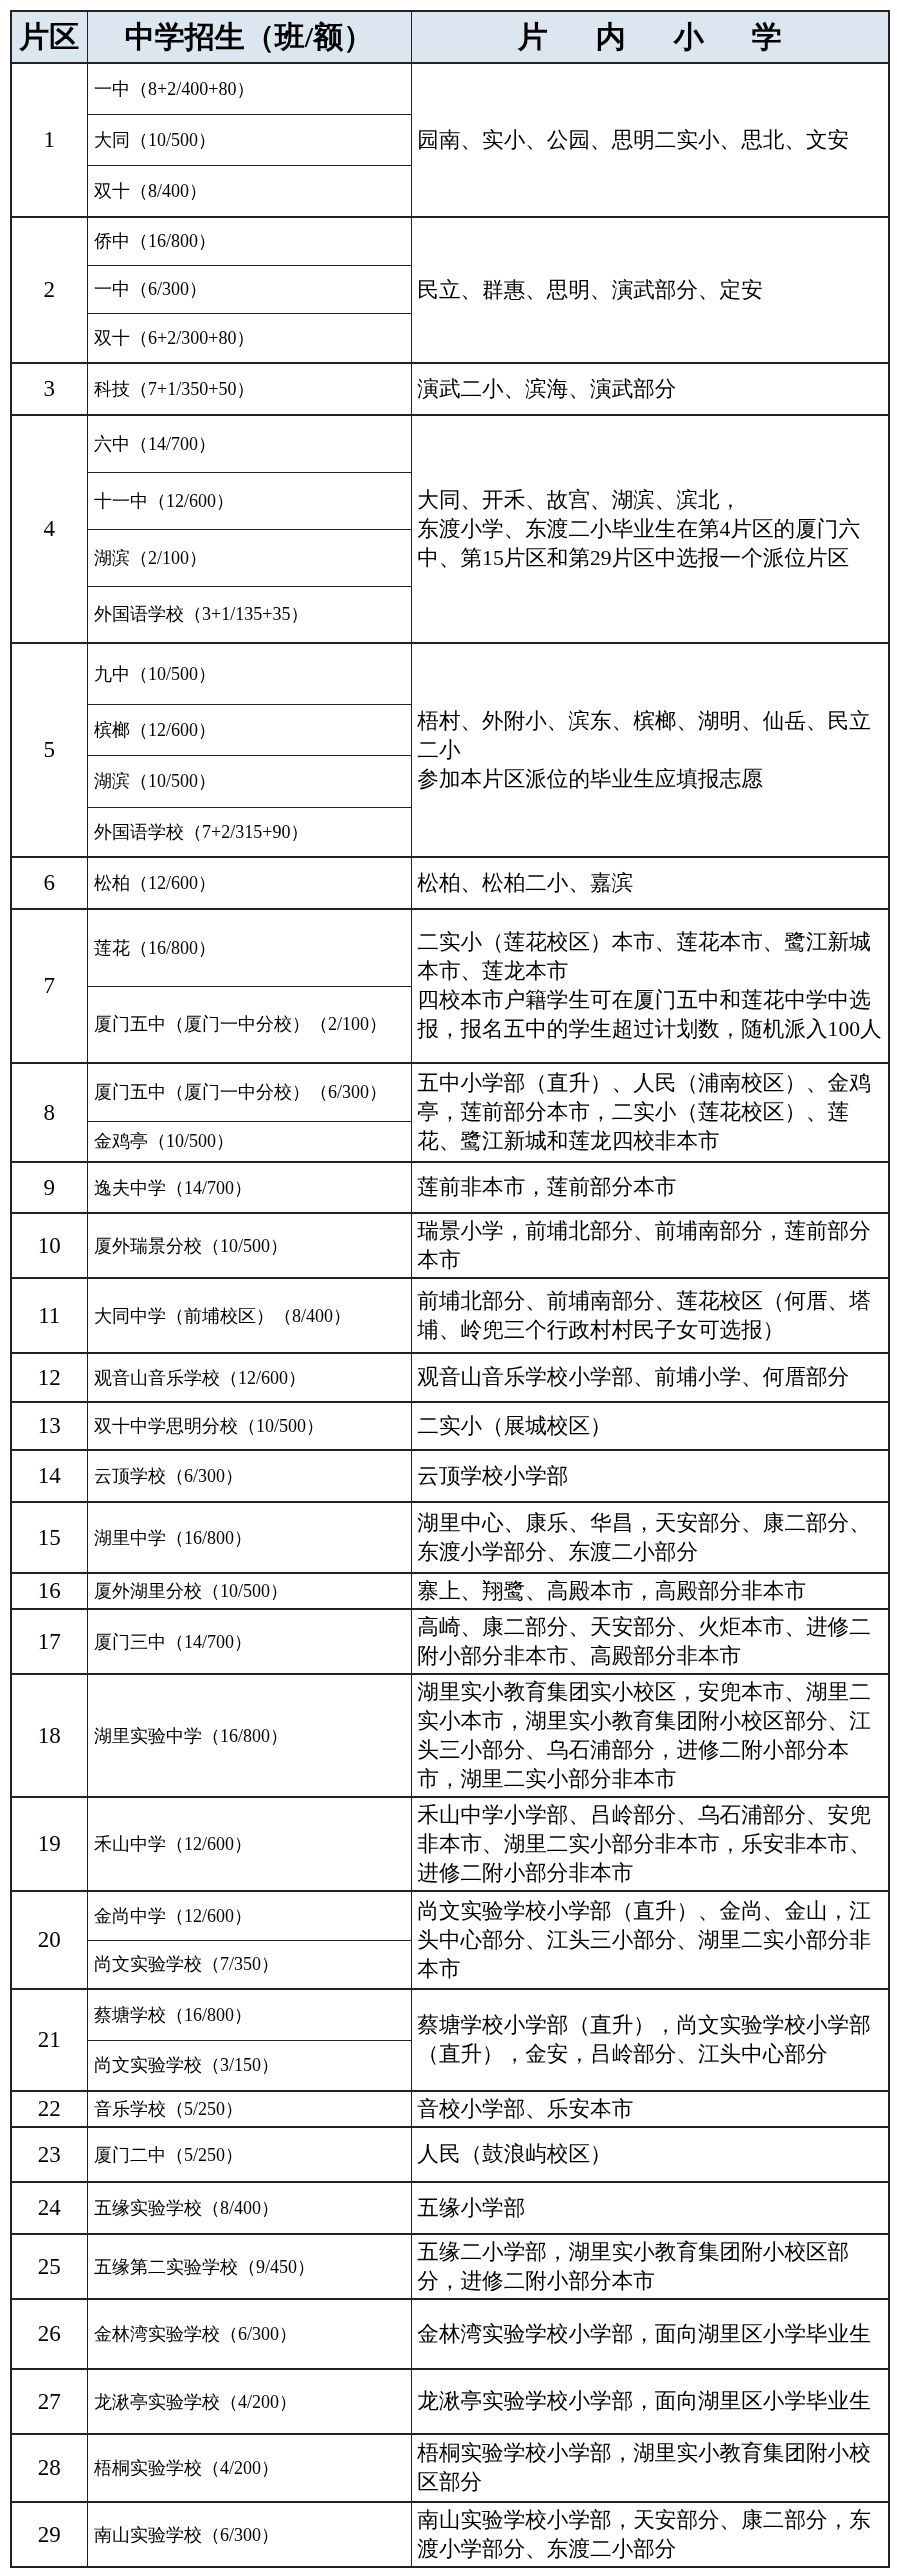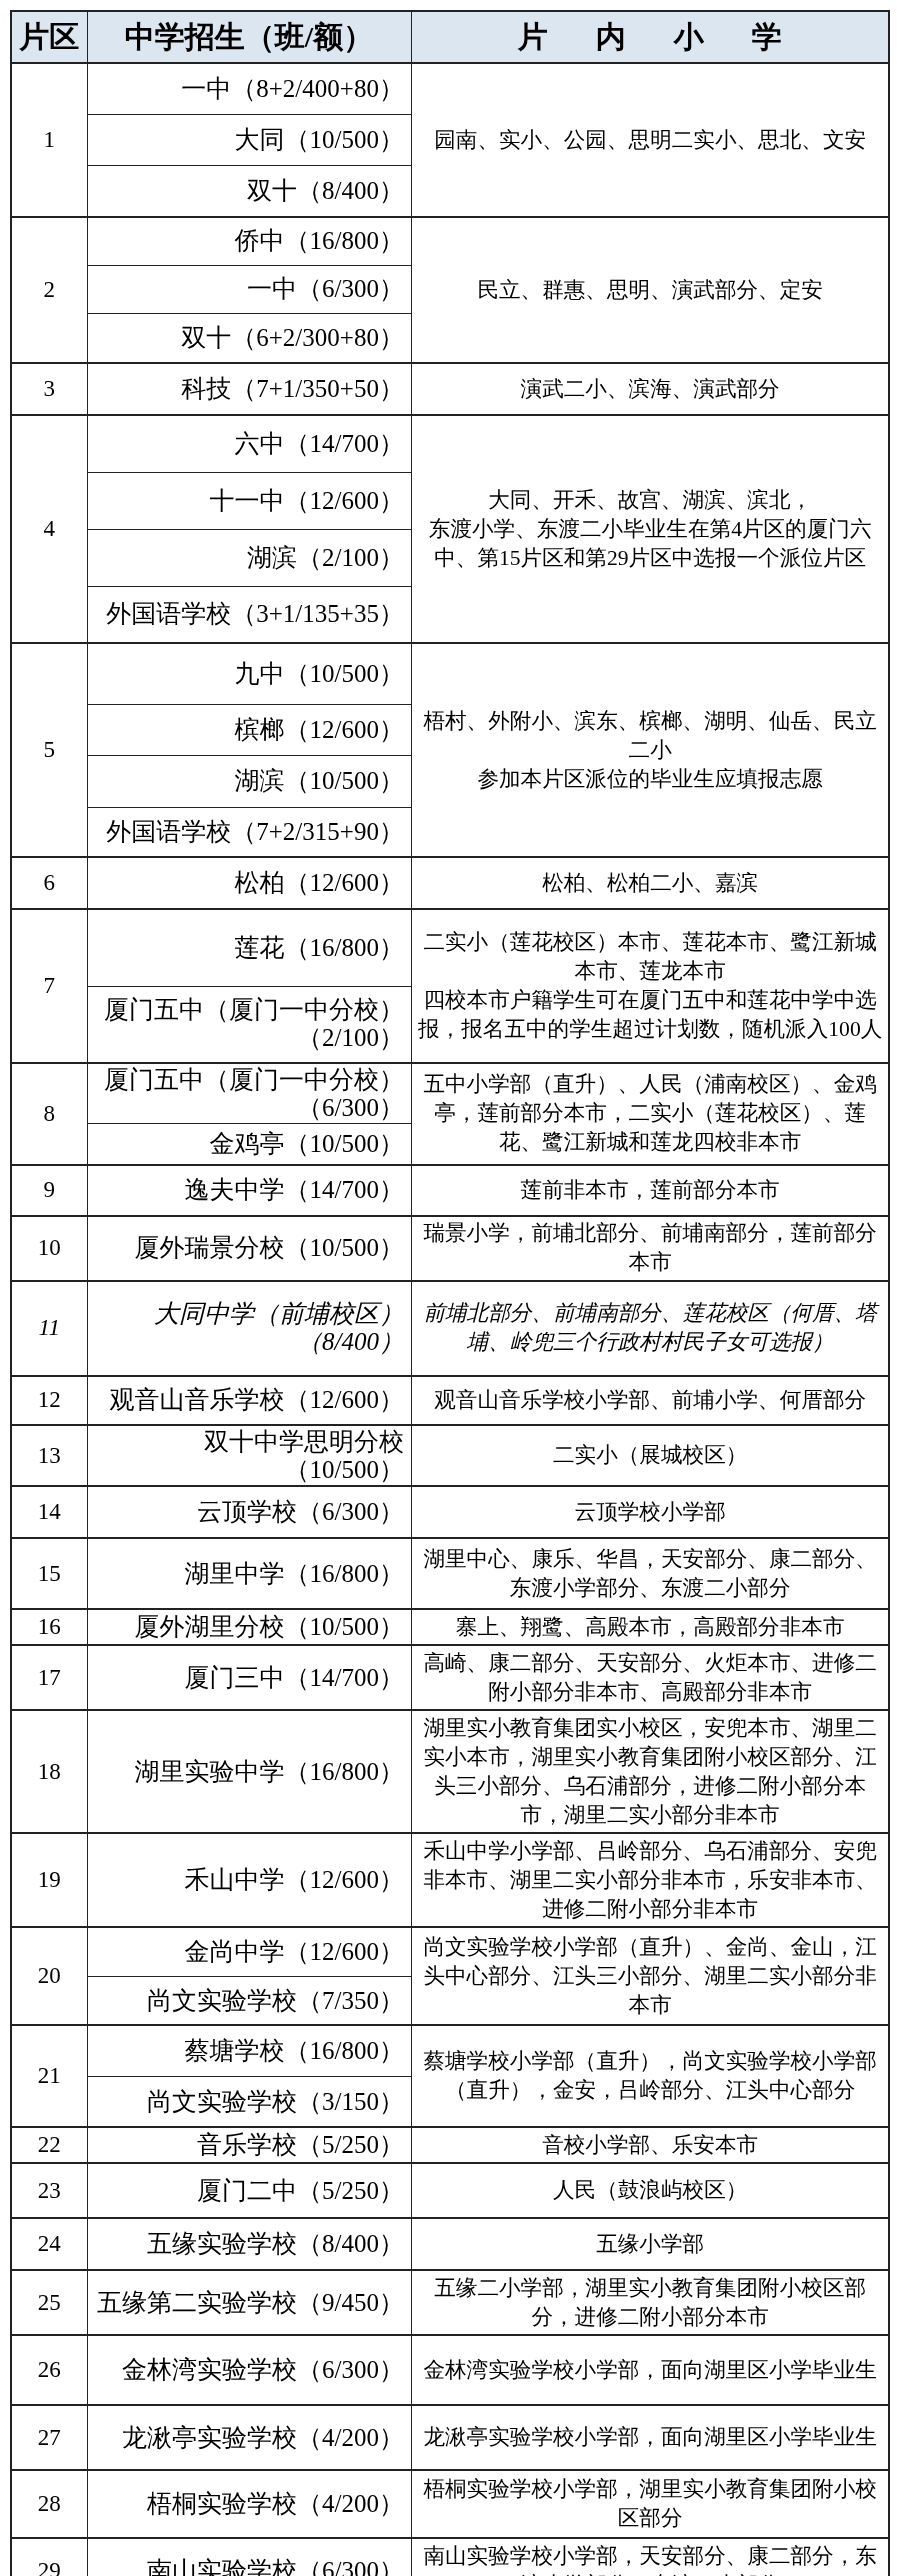--- a/index.html
+++ b/index.html
@@ -31,24 +31,24 @@
     font-size:30px;font-weight:bold;
     text-align:center;height:50px;
     border-bottom:2.5px solid var(--border);
     padding:0 3.3px;
   }
   th.th-primary{letter-spacing:1.6em;text-indent:1.6em;}
   td.district{
     text-align:center;font-size:23px;padding:0 1.7px;
   }
   td.middle{
-    text-align:right;font-size:25px;line-height:28px;padding:1.7px 6.6px;
+    text-align:left;font-size:18px;line-height:28px;padding:1.7px 6.6px;
   }
   td.primary{
-    text-align:center;font-size:21.6px;line-height:29px;
+    text-align:left;font-size:21.6px;line-height:29px;
     padding:2.5px 5px 2.5px 5.8px;white-space:pre-wrap;word-break:break-all;
   }
   tr.group-start td{border-top:2.5px solid var(--border);}
 </style>
 </head>
 <body>
 
 <div class="page">
   <table class="admission">
     <colgroup>
@@ -146,21 +146,21 @@
         <tr class="group-start" style="height: 51px;">
           <td class="district" rowspan="1">9</td>
           <td class="middle">逸夫中学（14/700）</td>
           <td class="primary" rowspan="1">莲前非本市，莲前部分本市</td>
         </tr>
         <tr class="group-start" style="height: 58px;">
           <td class="district" rowspan="1">10</td>
           <td class="middle">厦外瑞景分校（10/500）</td>
           <td class="primary" rowspan="1">瑞景小学，前埔北部分、前埔南部分，莲前部分本市</td>
         </tr>
-        <tr class="group-start" style="height: 95px; font-style: italic;">
+        <tr class="group-start" style="height: 75px;">
           <td class="district" rowspan="1">11</td>
           <td class="middle">大同中学（前埔校区）（8/400）</td>
           <td class="primary" rowspan="1">前埔北部分、前埔南部分、莲花校区（何厝、塔埔、岭兜三个行政村村民子女可选报）</td>
         </tr>
         <tr class="group-start" style="height: 49px; margin-left: 22px;">
           <td class="district" rowspan="1">12</td>
           <td class="middle">观音山音乐学校（12/600）</td>
           <td class="primary" rowspan="1">观音山音乐学校小学部、前埔小学、何厝部分</td>
         </tr>
         <tr class="group-start" style="height: 48px;">

